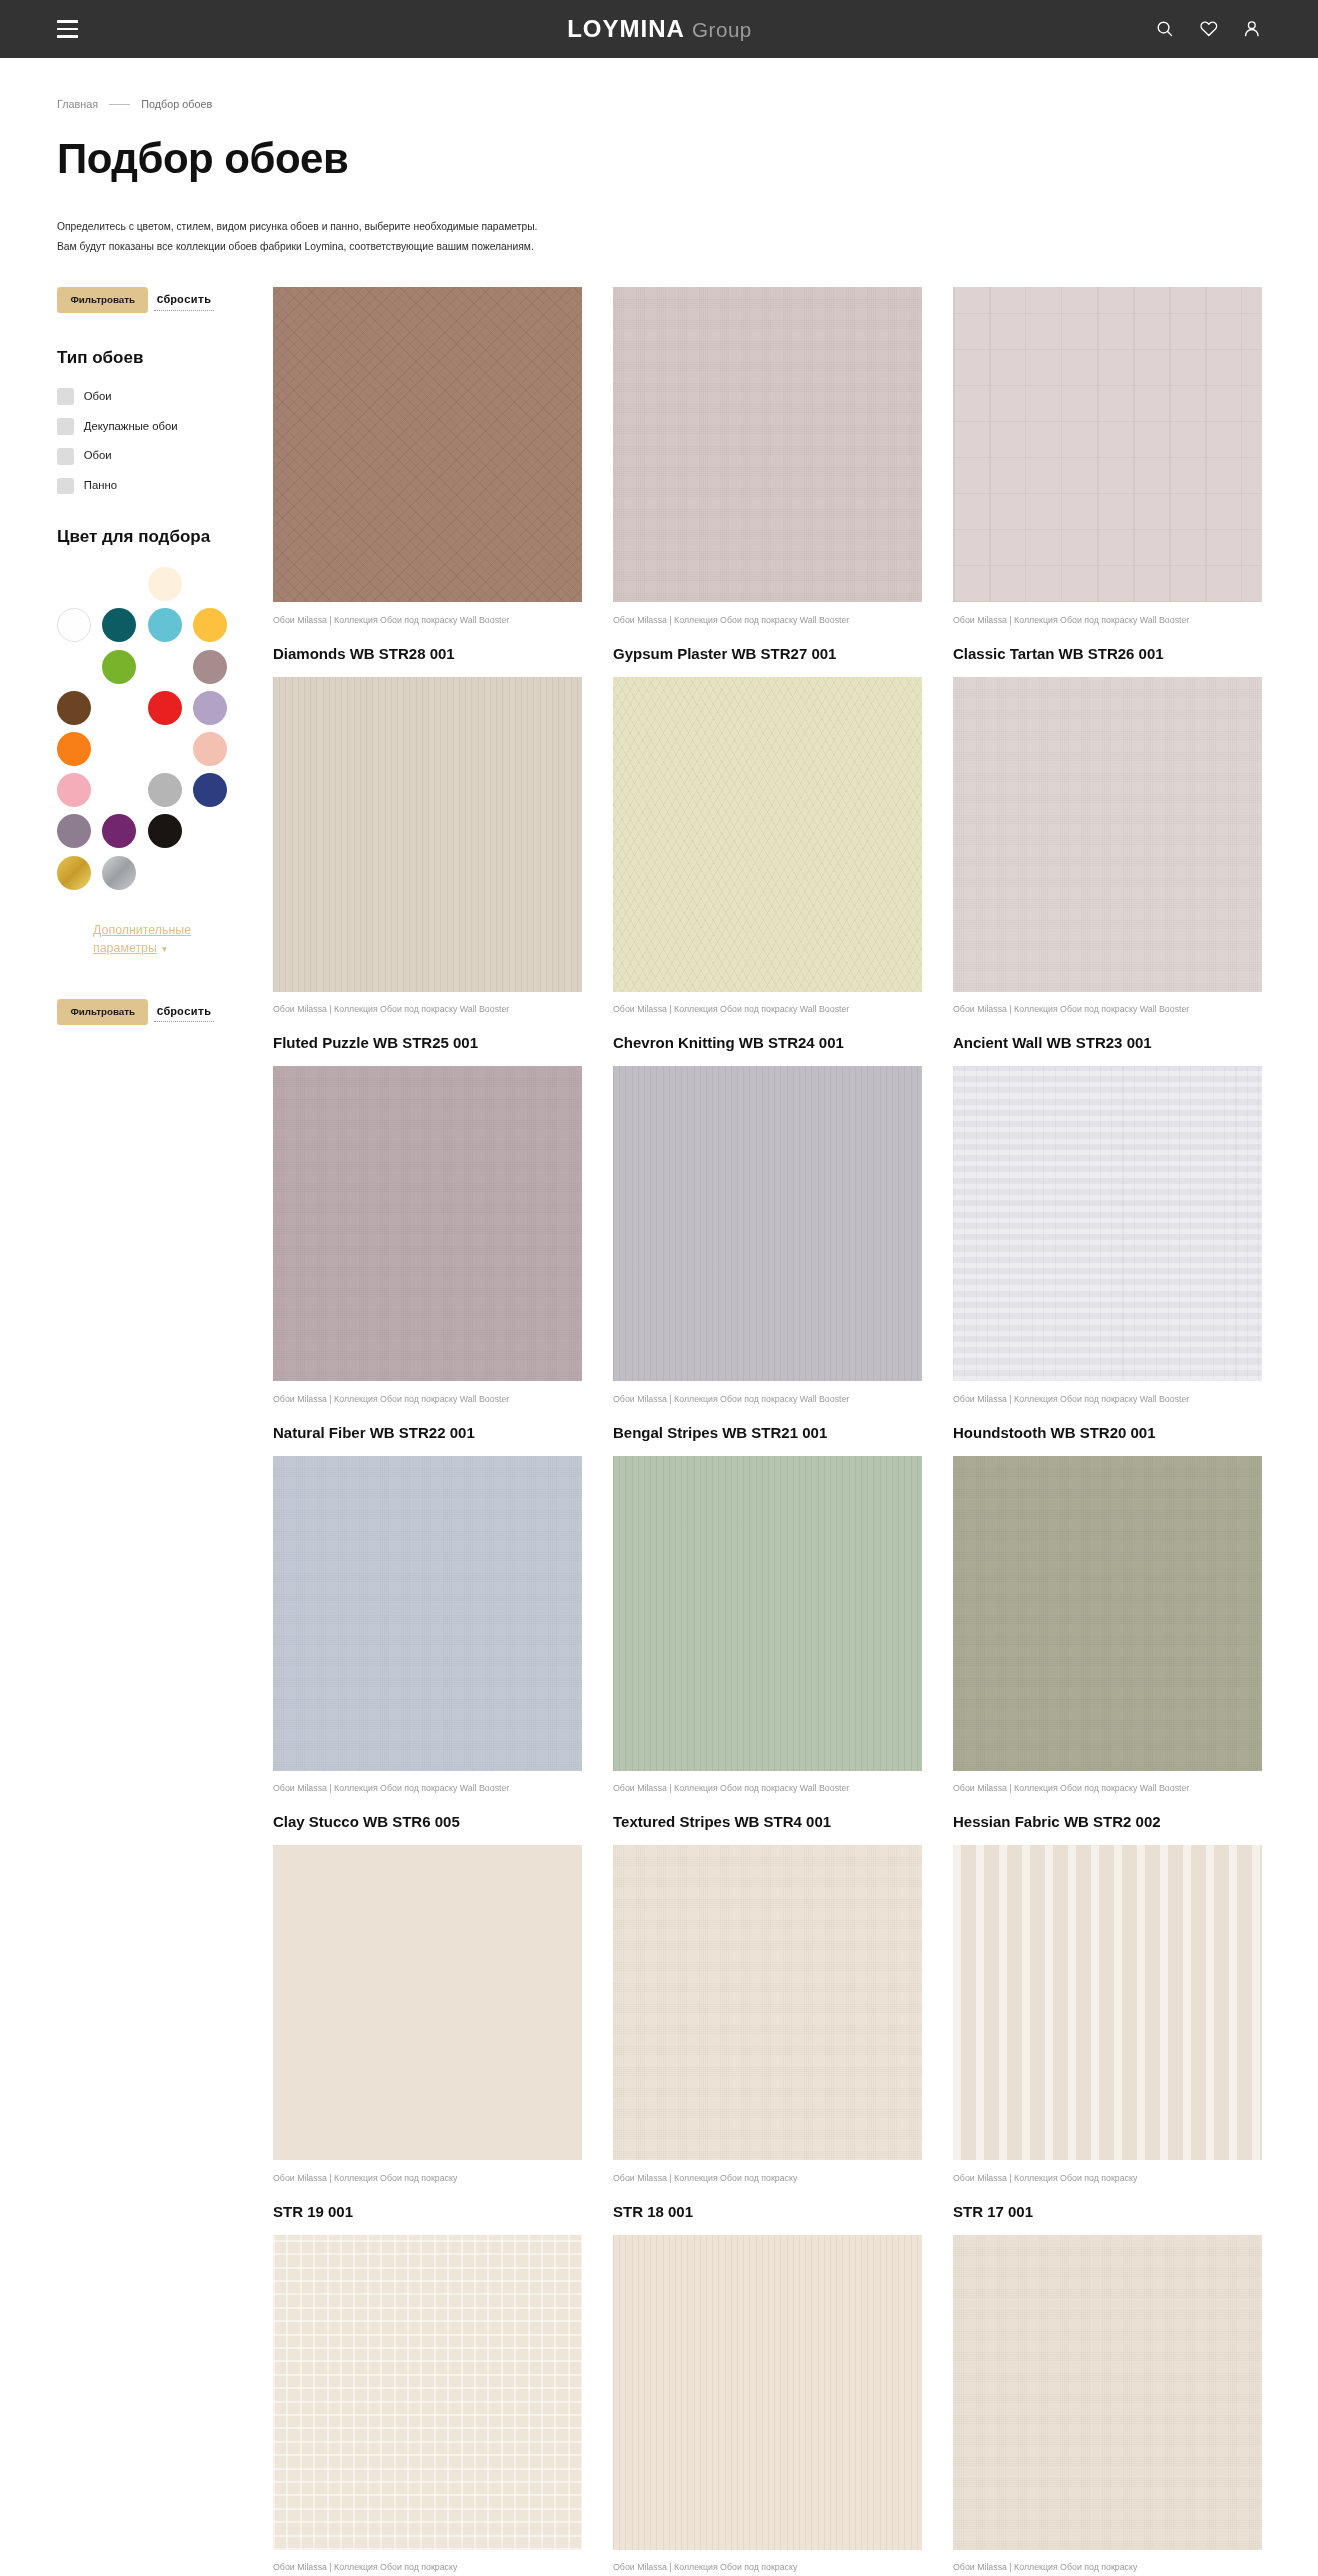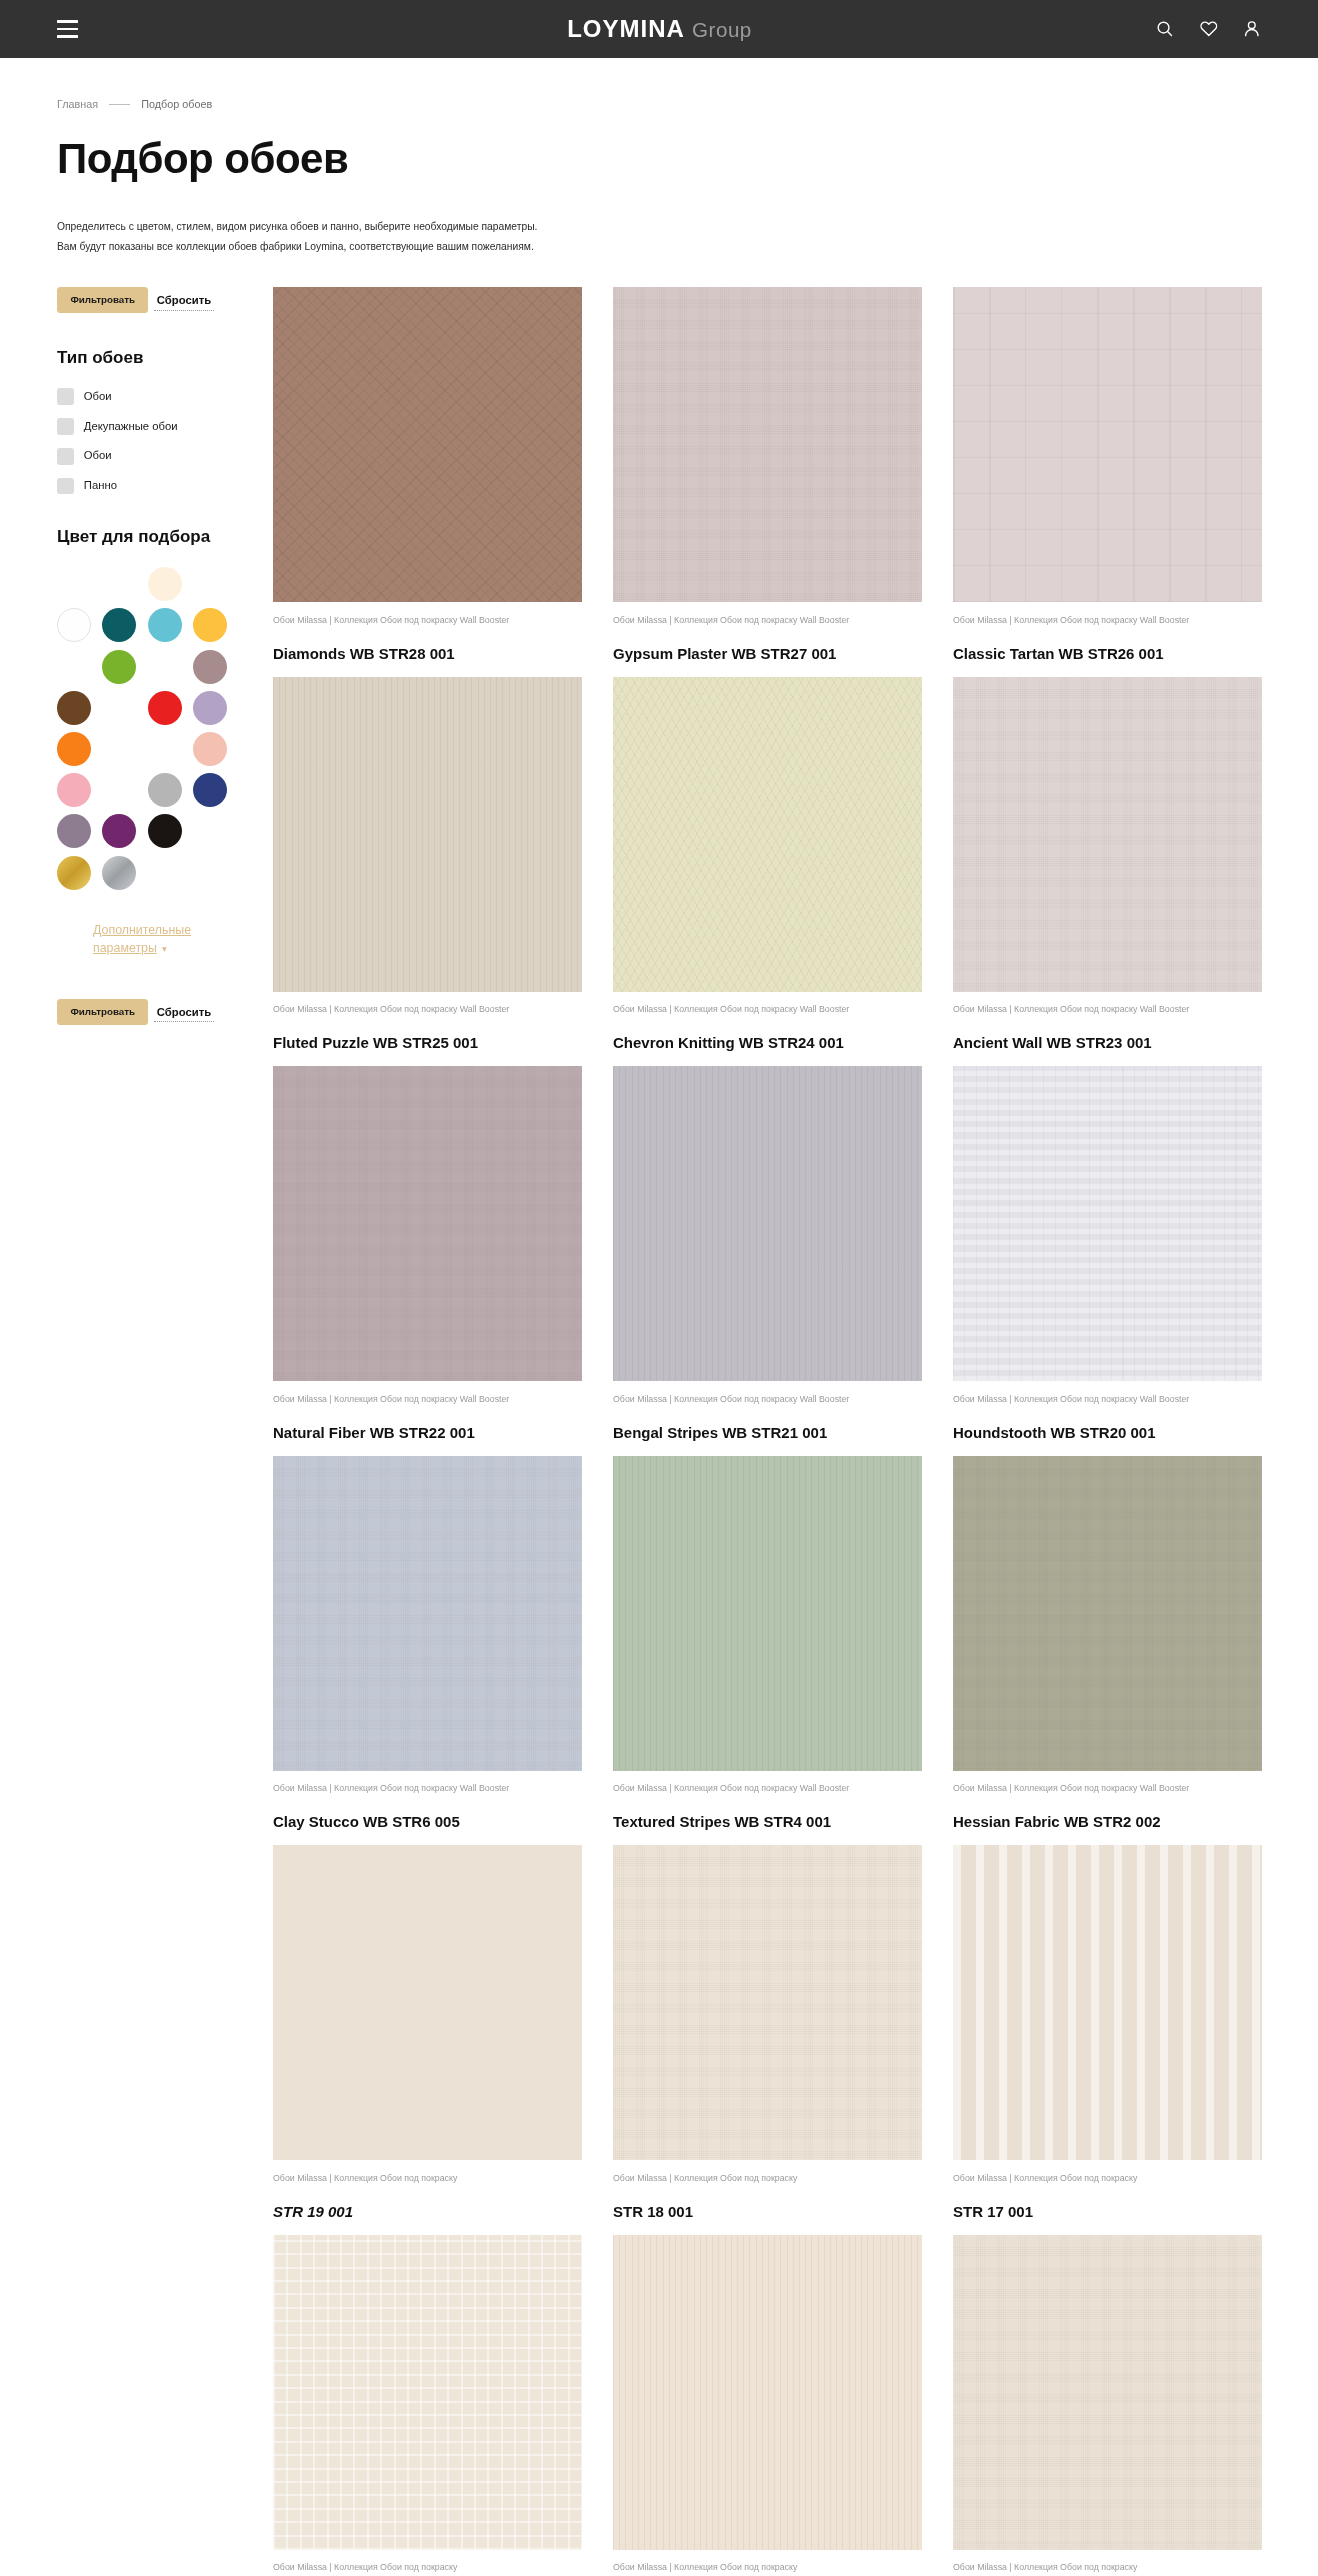--- a/index.html
+++ b/index.html
@@ -73,21 +73,21 @@
   .filter-actions{display:flex;align-items:center;gap:5.2px;margin-bottom:34px;}
   .btn-filter{
     background:#e0c490;color:#1b1b1b;border:none;border-radius:3.6px;
     font-size:9.8px;font-weight:700;padding:8.2px 13.4px;cursor:pointer;
     font-family:"Liberation Sans", sans-serif;line-height:1;
   }
   .btn-reset{
     background:transparent;border:none;color:#111111;
     font-size:11.3px;font-weight:700;cursor:pointer;padding:5.2px 3.1px 3.1px 3.1px;
     border-bottom:1px dotted #9a9a9a;
-    font-family:Liberation Sans, sans-serif;line-height:1;text-align:right;
+    font-family:Liberation Mono, monospace;line-height:1;text-align:right;
   }
   .filter-group{margin-bottom:32px;}
   .filter-group h3{
     font-size:17px;font-weight:700;color:#111111;margin-bottom:19.6px;line-height:1.25;
   }
   .check-row{display:flex;align-items:center;gap:10.3px;margin-bottom:13.4px;cursor:pointer;}
   .check-box{
     width:16.5px;height:16.5px;flex:0 0 16.5px;border-radius:3.1px;background:#dcdcdc;display:block;
   }
   .check-label{font-size:11.3px;color:#1b1b1b;line-height:1.2;}
@@ -363,21 +363,21 @@
           <span class="product-name" style="display: block;">Textured Stripes WB STR4 001</span>
         </a>
         <a class="product-card" href="#">
           <span class="product-thumb tx-noise" style="background-color: rgb(170, 170, 149);"></span>
           <span class="product-meta" style="display: block;">Обои Milassa | Коллекция Обои под покраску Wall Booster</span>
           <span class="product-name" style="display: block;">Hessian Fabric WB STR2 002</span>
         </a>
         <a class="product-card" href="#">
           <span class="product-thumb tx-flat" style="background-color: rgb(236, 225, 213);"></span>
           <span class="product-meta" style="display: block;">Обои Milassa | Коллекция Обои под покраску</span>
-          <span class="product-name" style="display: block; font-style: italic;">STR 19 001</span>
+          <span class="product-name" style="display: block;">STR 19 001</span>
         </a>
         <a class="product-card" href="#">
           <span class="product-thumb tx-noise" style="background-color: rgb(236, 226, 214);"></span>
           <span class="product-meta" style="display: block;">Обои Milassa | Коллекция Обои под покраску</span>
           <span class="product-name" style="display: block;">STR 18 001</span>
         </a>
         <a class="product-card" href="#">
           <span class="product-thumb tx-vstripe-wide" style="background-color: rgb(233, 223, 210);"></span>
           <span class="product-meta" style="display: block;">Обои Milassa | Коллекция Обои под покраску</span>
           <span class="product-name" style="display: block;">STR 17 001</span>

